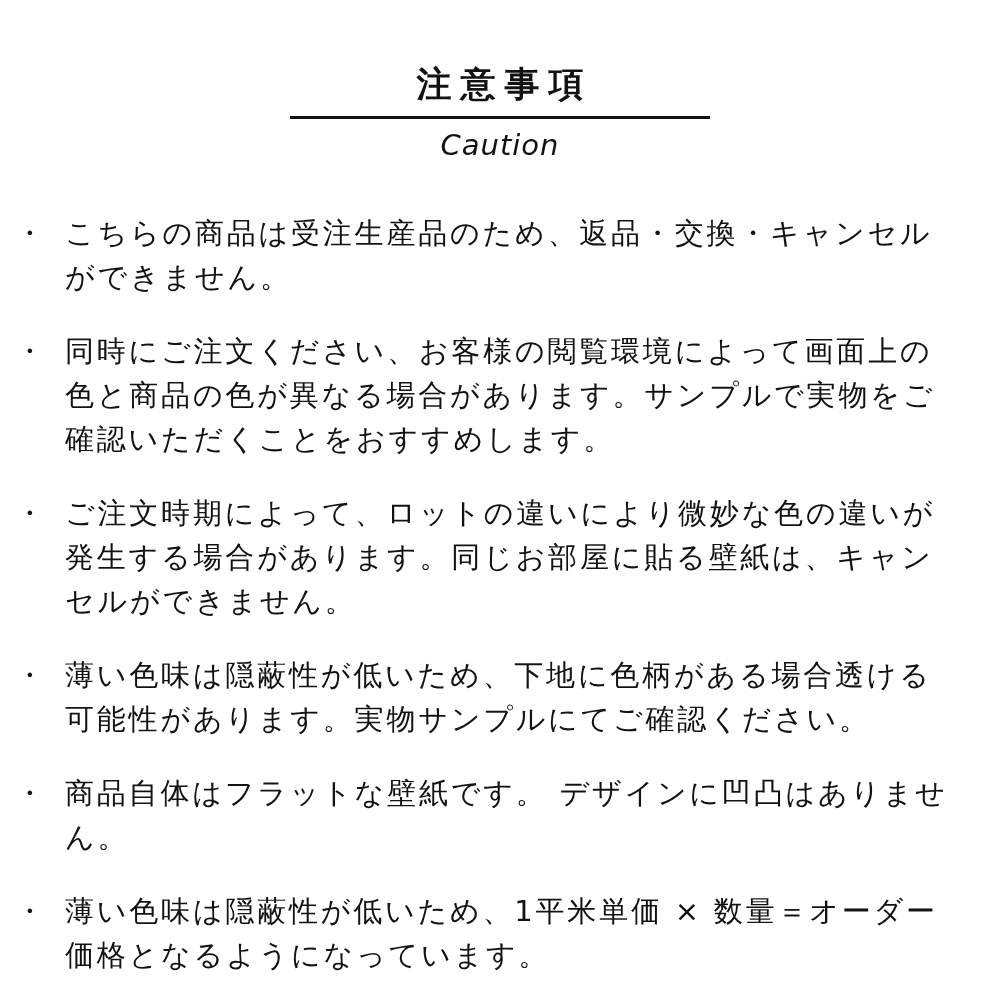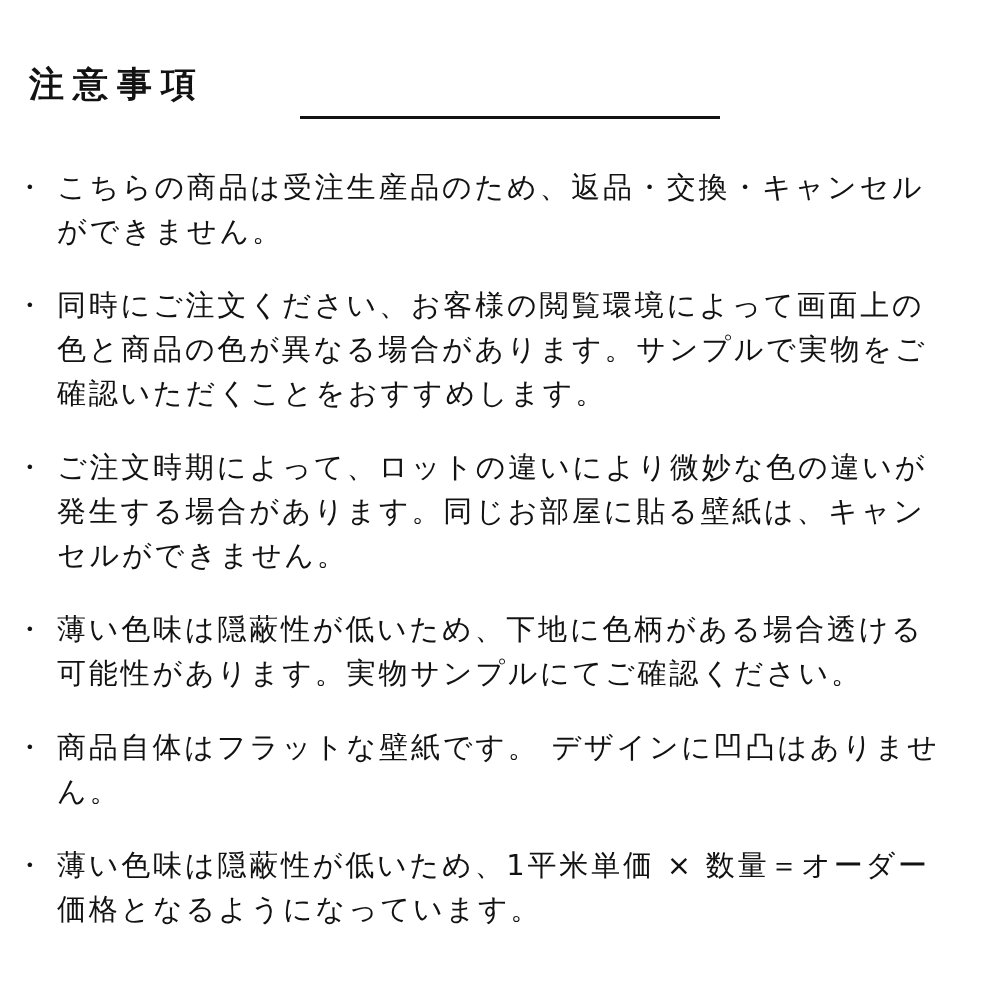--- a/index.html
+++ b/index.html
@@ -12,21 +12,21 @@
     width: 1000px;
     height: 1000px;
     background: #ffffff;
     color: #121212;
     font-family: "DejaVu Sans", "Liberation Sans", sans-serif;
     box-sizing: border-box;
     overflow: hidden;
   }
   .caution-header {
     padding-top: 60px;
-    padding-left: 20px;
+    text-align: center;
   }
   .page-title {
     margin: 0;
     font-size: 35px;
     font-weight: 700;
     letter-spacing: 9px;
     padding-left: 9px; 
     line-height: 48px;
     color: #121212;
   }
@@ -61,31 +61,32 @@
   .bullet {
     flex: 0 0 29px;
     width: 29px;
     text-align: center;
     font-size: 29px;
     line-height: 44px;
     user-select: none;
   }
   .item-text {
     display: block;
-    margin-left: 13px;
+    margin-left: 21px;
     max-width: 892px;
   }
 </style>
 </head>
 <body>
 
 <div class="page">
   <header class="caution-header">
     <h1 class="page-title">注意事項</h1>
     <div class="title-divider"></div>
+    <div class="page-subtitle">Caution</div>
   </header>
 
   <ul class="caution-list" id="caution-list">
       <li class="caution-item">
         <span class="bullet">・</span>
         <span class="item-text">こちらの商品は受注生産品のため、返品・交換・キャンセルができません。</span>
       </li>
       <li class="caution-item">
         <span class="bullet">・</span>
         <span class="item-text">同時にご注文ください、お客様の閲覧環境によって画面上の色と商品の色が異なる場合があります。サンプルで実物をご確認いただくことをおすすめします。</span>

